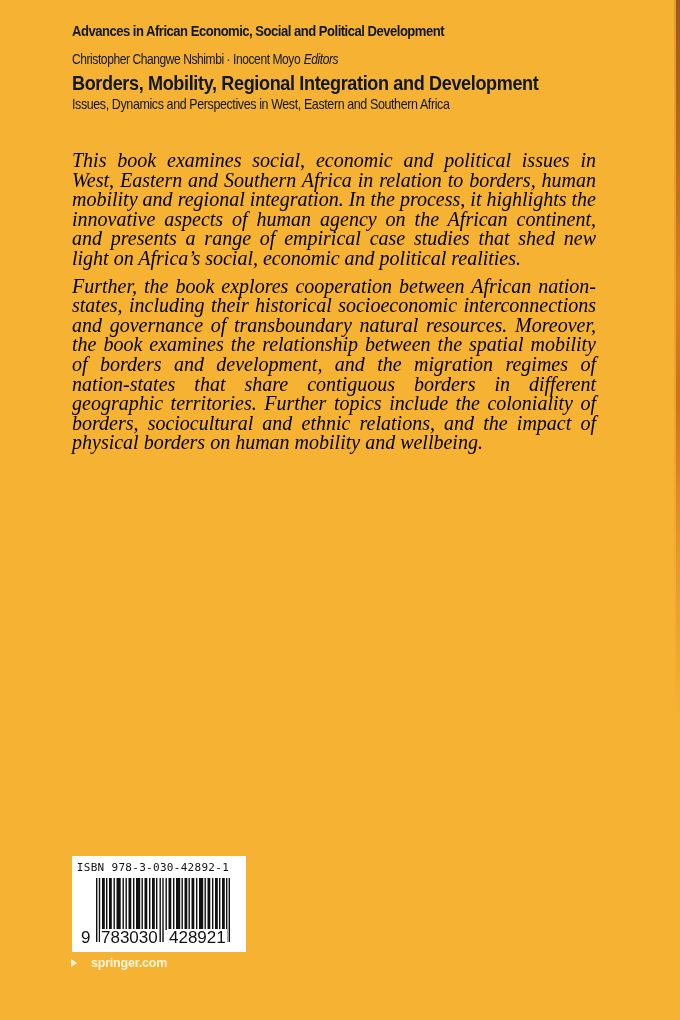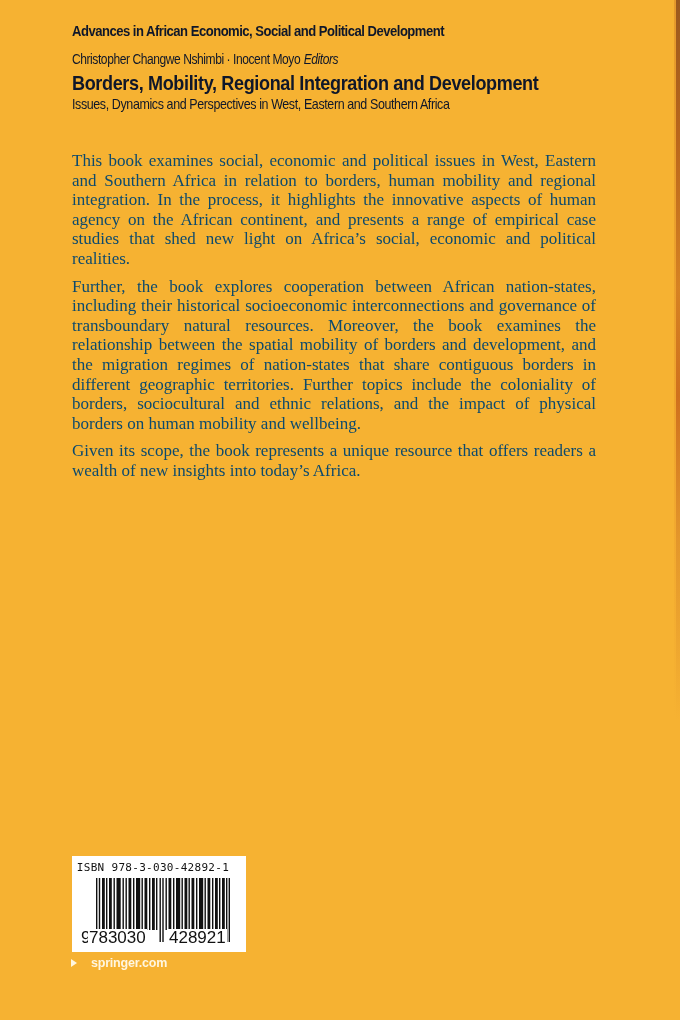--- a/index.html
+++ b/index.html
@@ -83,25 +83,26 @@
       transform-origin: left top;
       white-space: nowrap;
       line-height: 18px;
       height: 18px;
     }
     .blurb {
       position: absolute;
       left: 72px;
       top: 151px;
       width: 524px;
-      color: #0c4a6e;
+      color: #000000;
       font-family: "Liberation Serif", serif;
-      font-size: 17px;
+      font-size: 20px;
       line-height: 19.6px;
       text-align: justify;
+      font-style: italic;
     }
     .blurb p {
       margin: 0 0 8px 0;
     }
     .barcode-box {
       position: absolute;
       left: 72px;
       top: 856px;
       width: 174px;
       height: 96px;
@@ -176,21 +177,20 @@
     <div class="editors">
       <span>Christopher Changwe Nshimbi · Inocent Moyo</span><span class="role">Editors</span>
     </div>
     <div class="title">Borders, Mobility, Regional Integration and Development</div>
     <div class="subtitle">Issues, Dynamics and Perspectives in West, Eastern and Southern Africa</div>
   </div>
 
   <div class="blurb">
     <p>This book examines social, economic and political issues in West, Eastern and Southern Africa in relation to borders, human mobility and regional integration. In the process, it highlights the innovative aspects of human agency on the African continent, and presents a range of empirical case studies that shed new light on Africa’s social, economic and political realities.</p>
     <p>Further, the book explores cooperation between African nation-states, including their historical socioeconomic interconnections and governance of transboundary natural resources. Moreover, the book examines the relationship between the spatial mobility of borders and development, and the migration regimes of nation-states that share contiguous borders in different geographic territories. Further topics include the coloniality of borders, sociocultural and ethnic relations, and the impact of physical borders on human mobility and wellbeing.</p>
-    <p>Given its scope, the book represents a unique resource that offers readers a wealth of new insights into today’s Africa.</p>
   </div>
 
   <div class="barcode-box">
     <div class="isbn-text">ISBN 978-3-030-42892-1</div>
     <svg class="bars" viewBox="0 0 134 64" preserveAspectRatio="none">
       <g fill="#111">
 
         <rect x="0" y="0" width="1.4" height="64"></rect>
         <rect x="2.8" y="0" width="1.4" height="64"></rect>
 
@@ -229,21 +229,21 @@
         <rect x="119" y="0" width="2.8" height="52"></rect>
         <rect x="123" y="0" width="1.4" height="52"></rect>
         <rect x="126" y="0" width="2.8" height="52"></rect>
 
         <rect x="130" y="0" width="1.4" height="64"></rect>
         <rect x="132.6" y="0" width="1.4" height="64"></rect>
       </g>
     </svg>
     <div class="ean-digits">
       <span style="left:0px;">9</span>
-      <span style="left:8px;">783030</span>
+      <span style="left:20px;">783030</span>
       <span style="left:88px;">428921</span>
     </div>
   </div>
 
   <div class="springer-link">
     <span class="arrow"></span>
     <span>springer.com</span>
   </div>
 </div>
 

